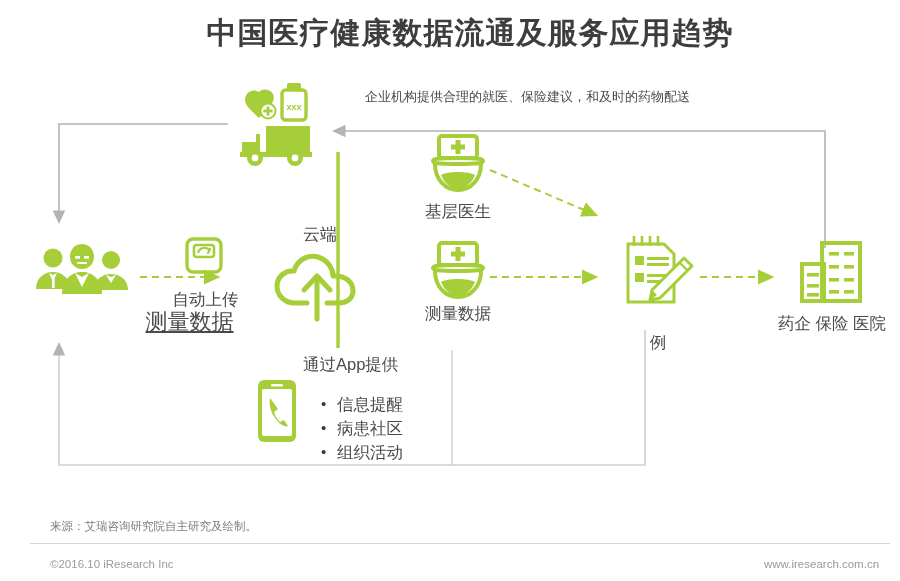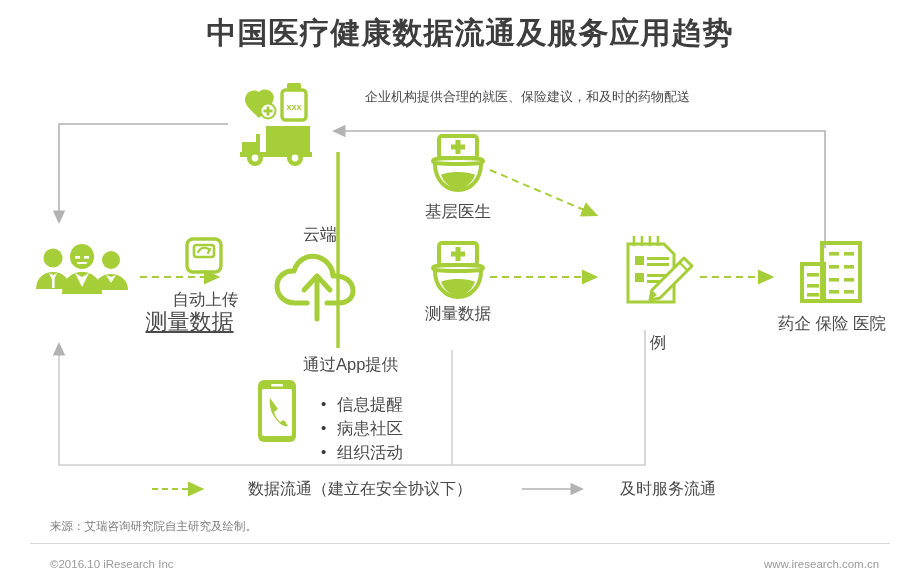--- a/index.html
+++ b/index.html
@@ -228,35 +228,19 @@
 
   <div class="abs" id="appbox">
     <div class="hd">通过App提供</div>
     <ul>
       <li>信息提醒</li>
       <li>病患社区</li>
       <li>组织活动</li>
     </ul>
   </div>
 
-  <div class="abs" id="legend">
-    <svg width="620" height="24" viewBox="0 0 620 24" style="position:absolute;left:0;top:0;">
-      <defs>
-        <marker id="lgGreen" markerWidth="9" markerHeight="9" refX="7.2" refY="4.5" orient="auto">
-          <path d="M0,0.6 L8.4,4.5 L0,8.4 z" fill="#a6ce39"></path>
-        </marker>
-        <marker id="lgGray" markerWidth="9" markerHeight="9" refX="7.2" refY="4.5" orient="auto">
-          <path d="M0,0.6 L8.4,4.5 L0,8.4 z" fill="#b3b3b3"></path>
-        </marker>
-      </defs>
-      <line x1="2" y1="12" x2="52" y2="12" stroke="#a6ce39" stroke-width="2" stroke-dasharray="6,4" marker-end="url(#lgGreen)"></line>
-      <line x1="372" y1="12" x2="432" y2="12" stroke="#b3b3b3" stroke-width="1.6" marker-end="url(#lgGray)"></line>
-    </svg>
-    <div class="abs lg-txt" style="left:78px;top:0;">数据流通（建立在安全协议下）</div>
-    <div class="abs lg-txt" style="left:450px;top:0;">及时服务流通</div>
-  </div>
 
   <div class="abs" id="src">来源：艾瑞咨询研究院自主研究及绘制。</div>
   <div class="abs" id="hr"></div>
   <div class="abs" id="copy">©2016.10 iResearch Inc</div>
   <div class="abs" id="site">www.iresearch.com.cn</div>
 
 </div>
 
 </body></html>

